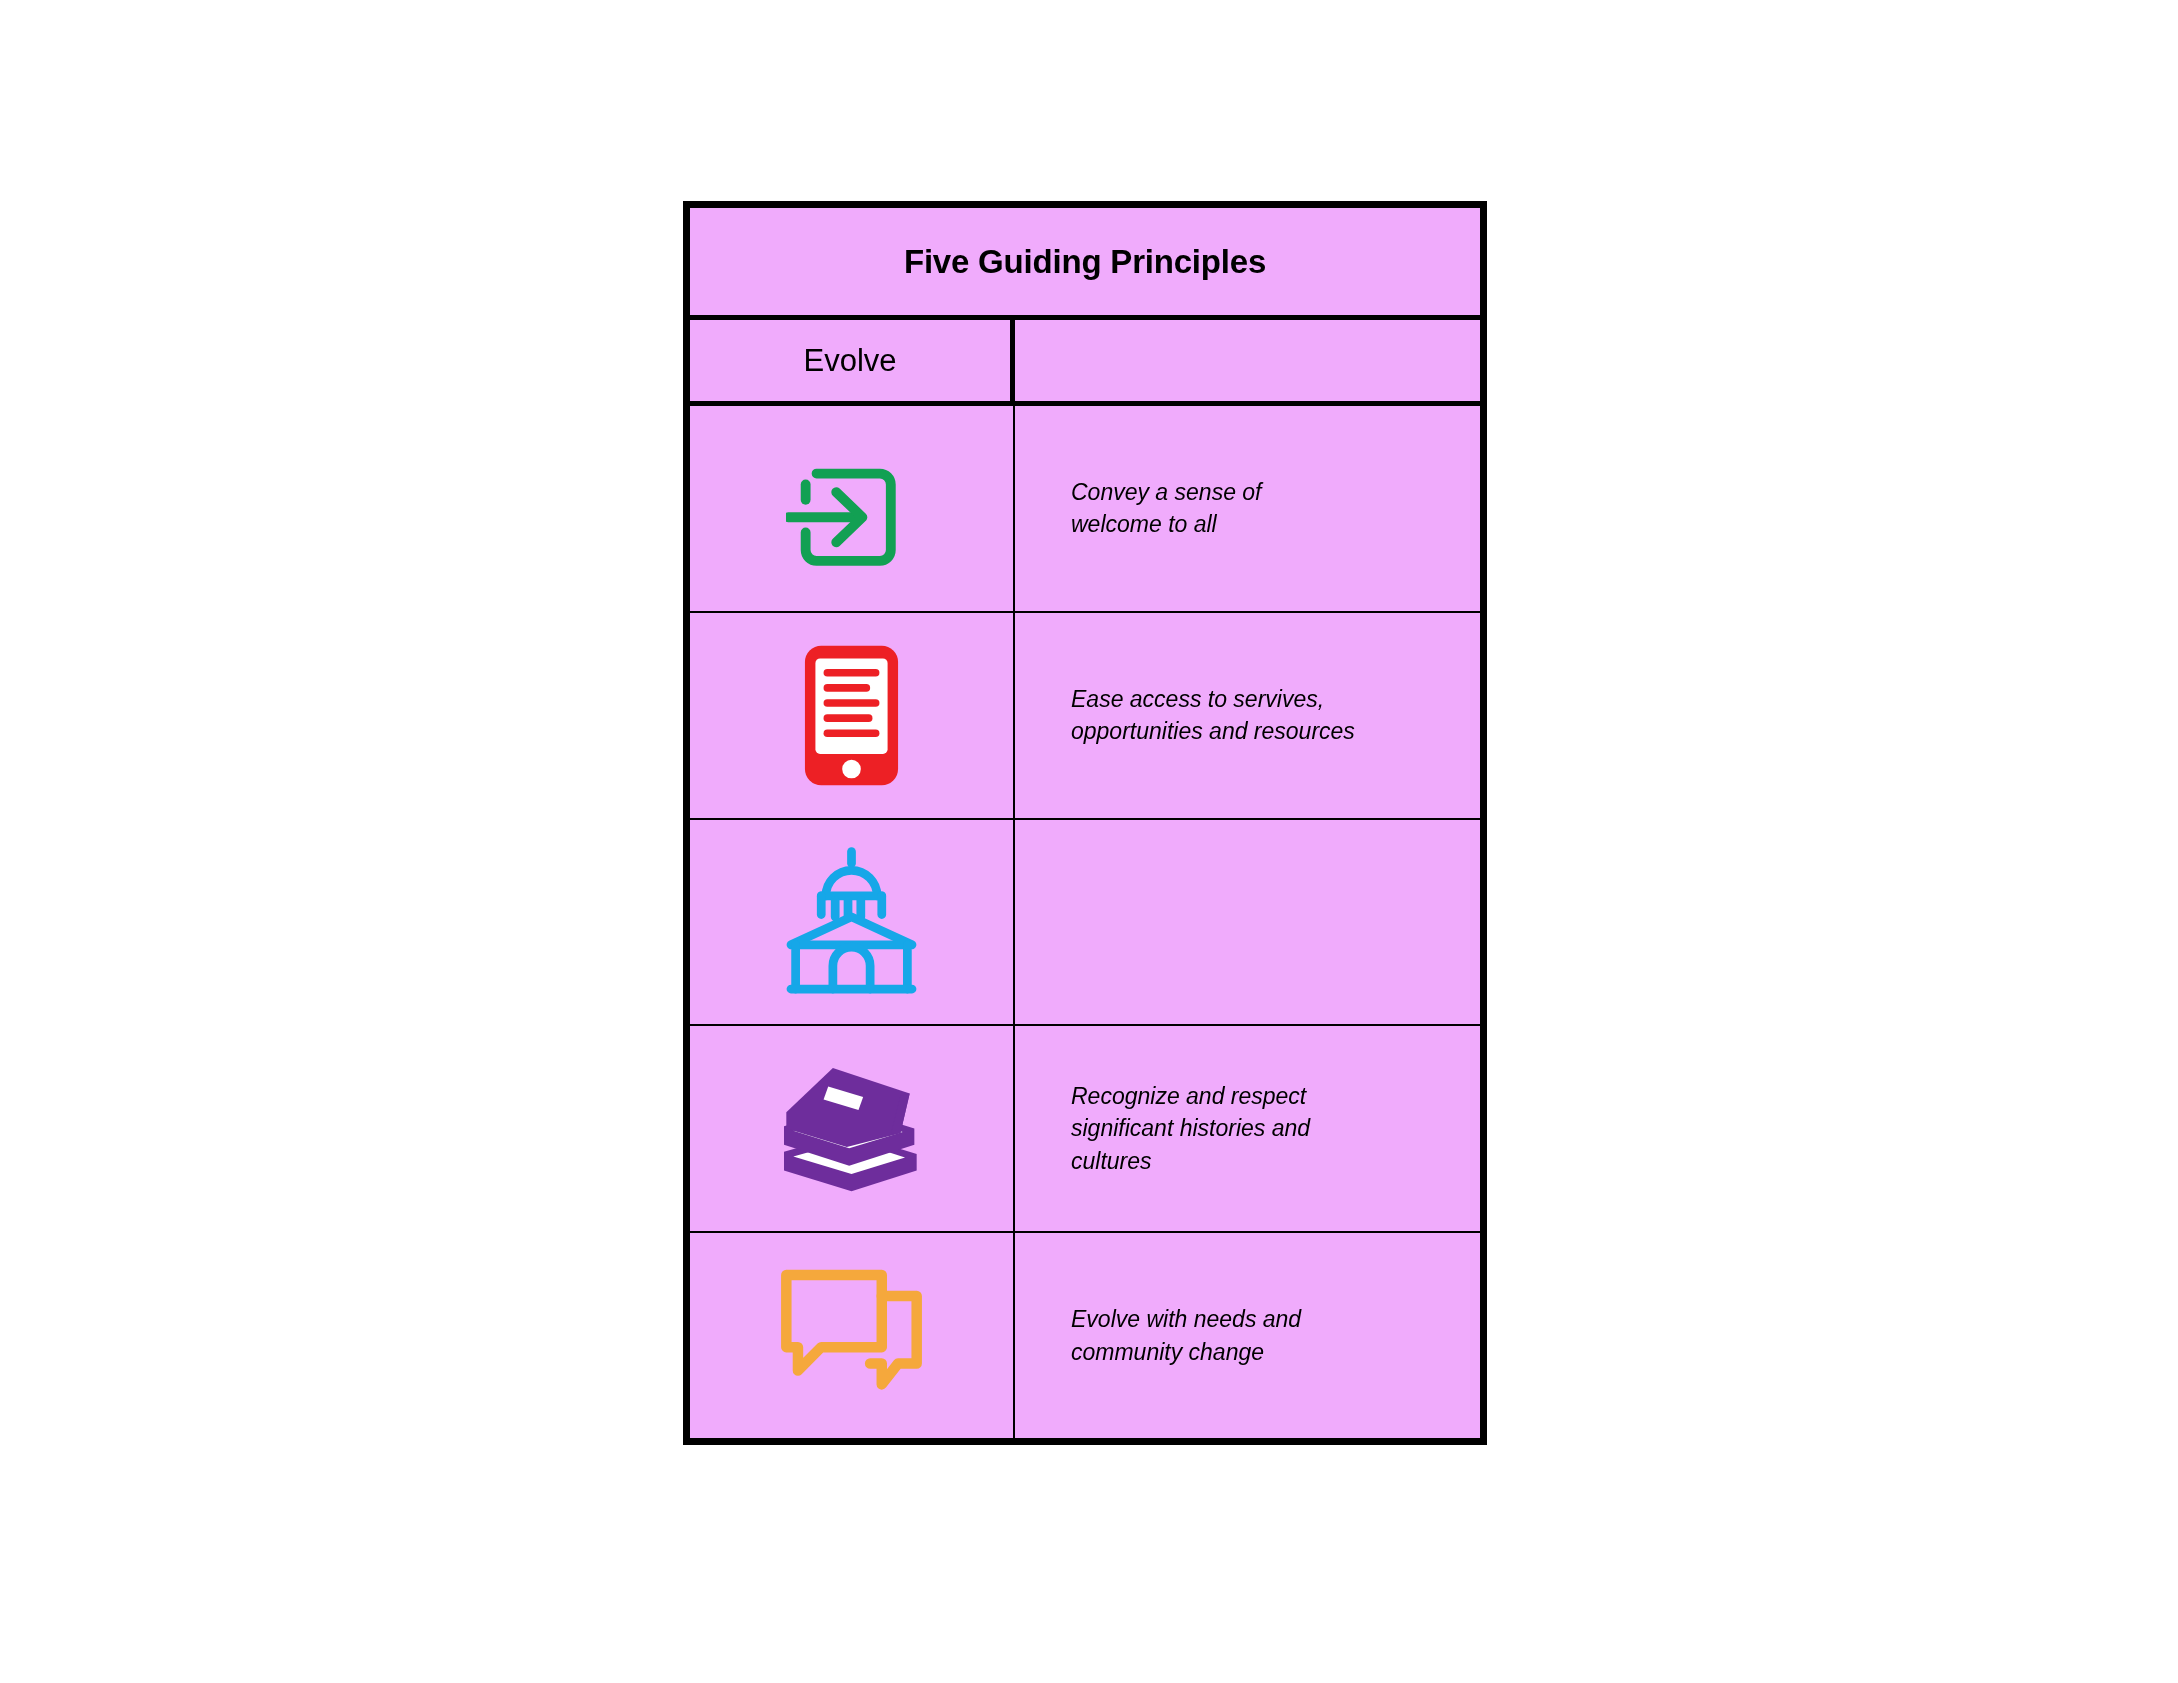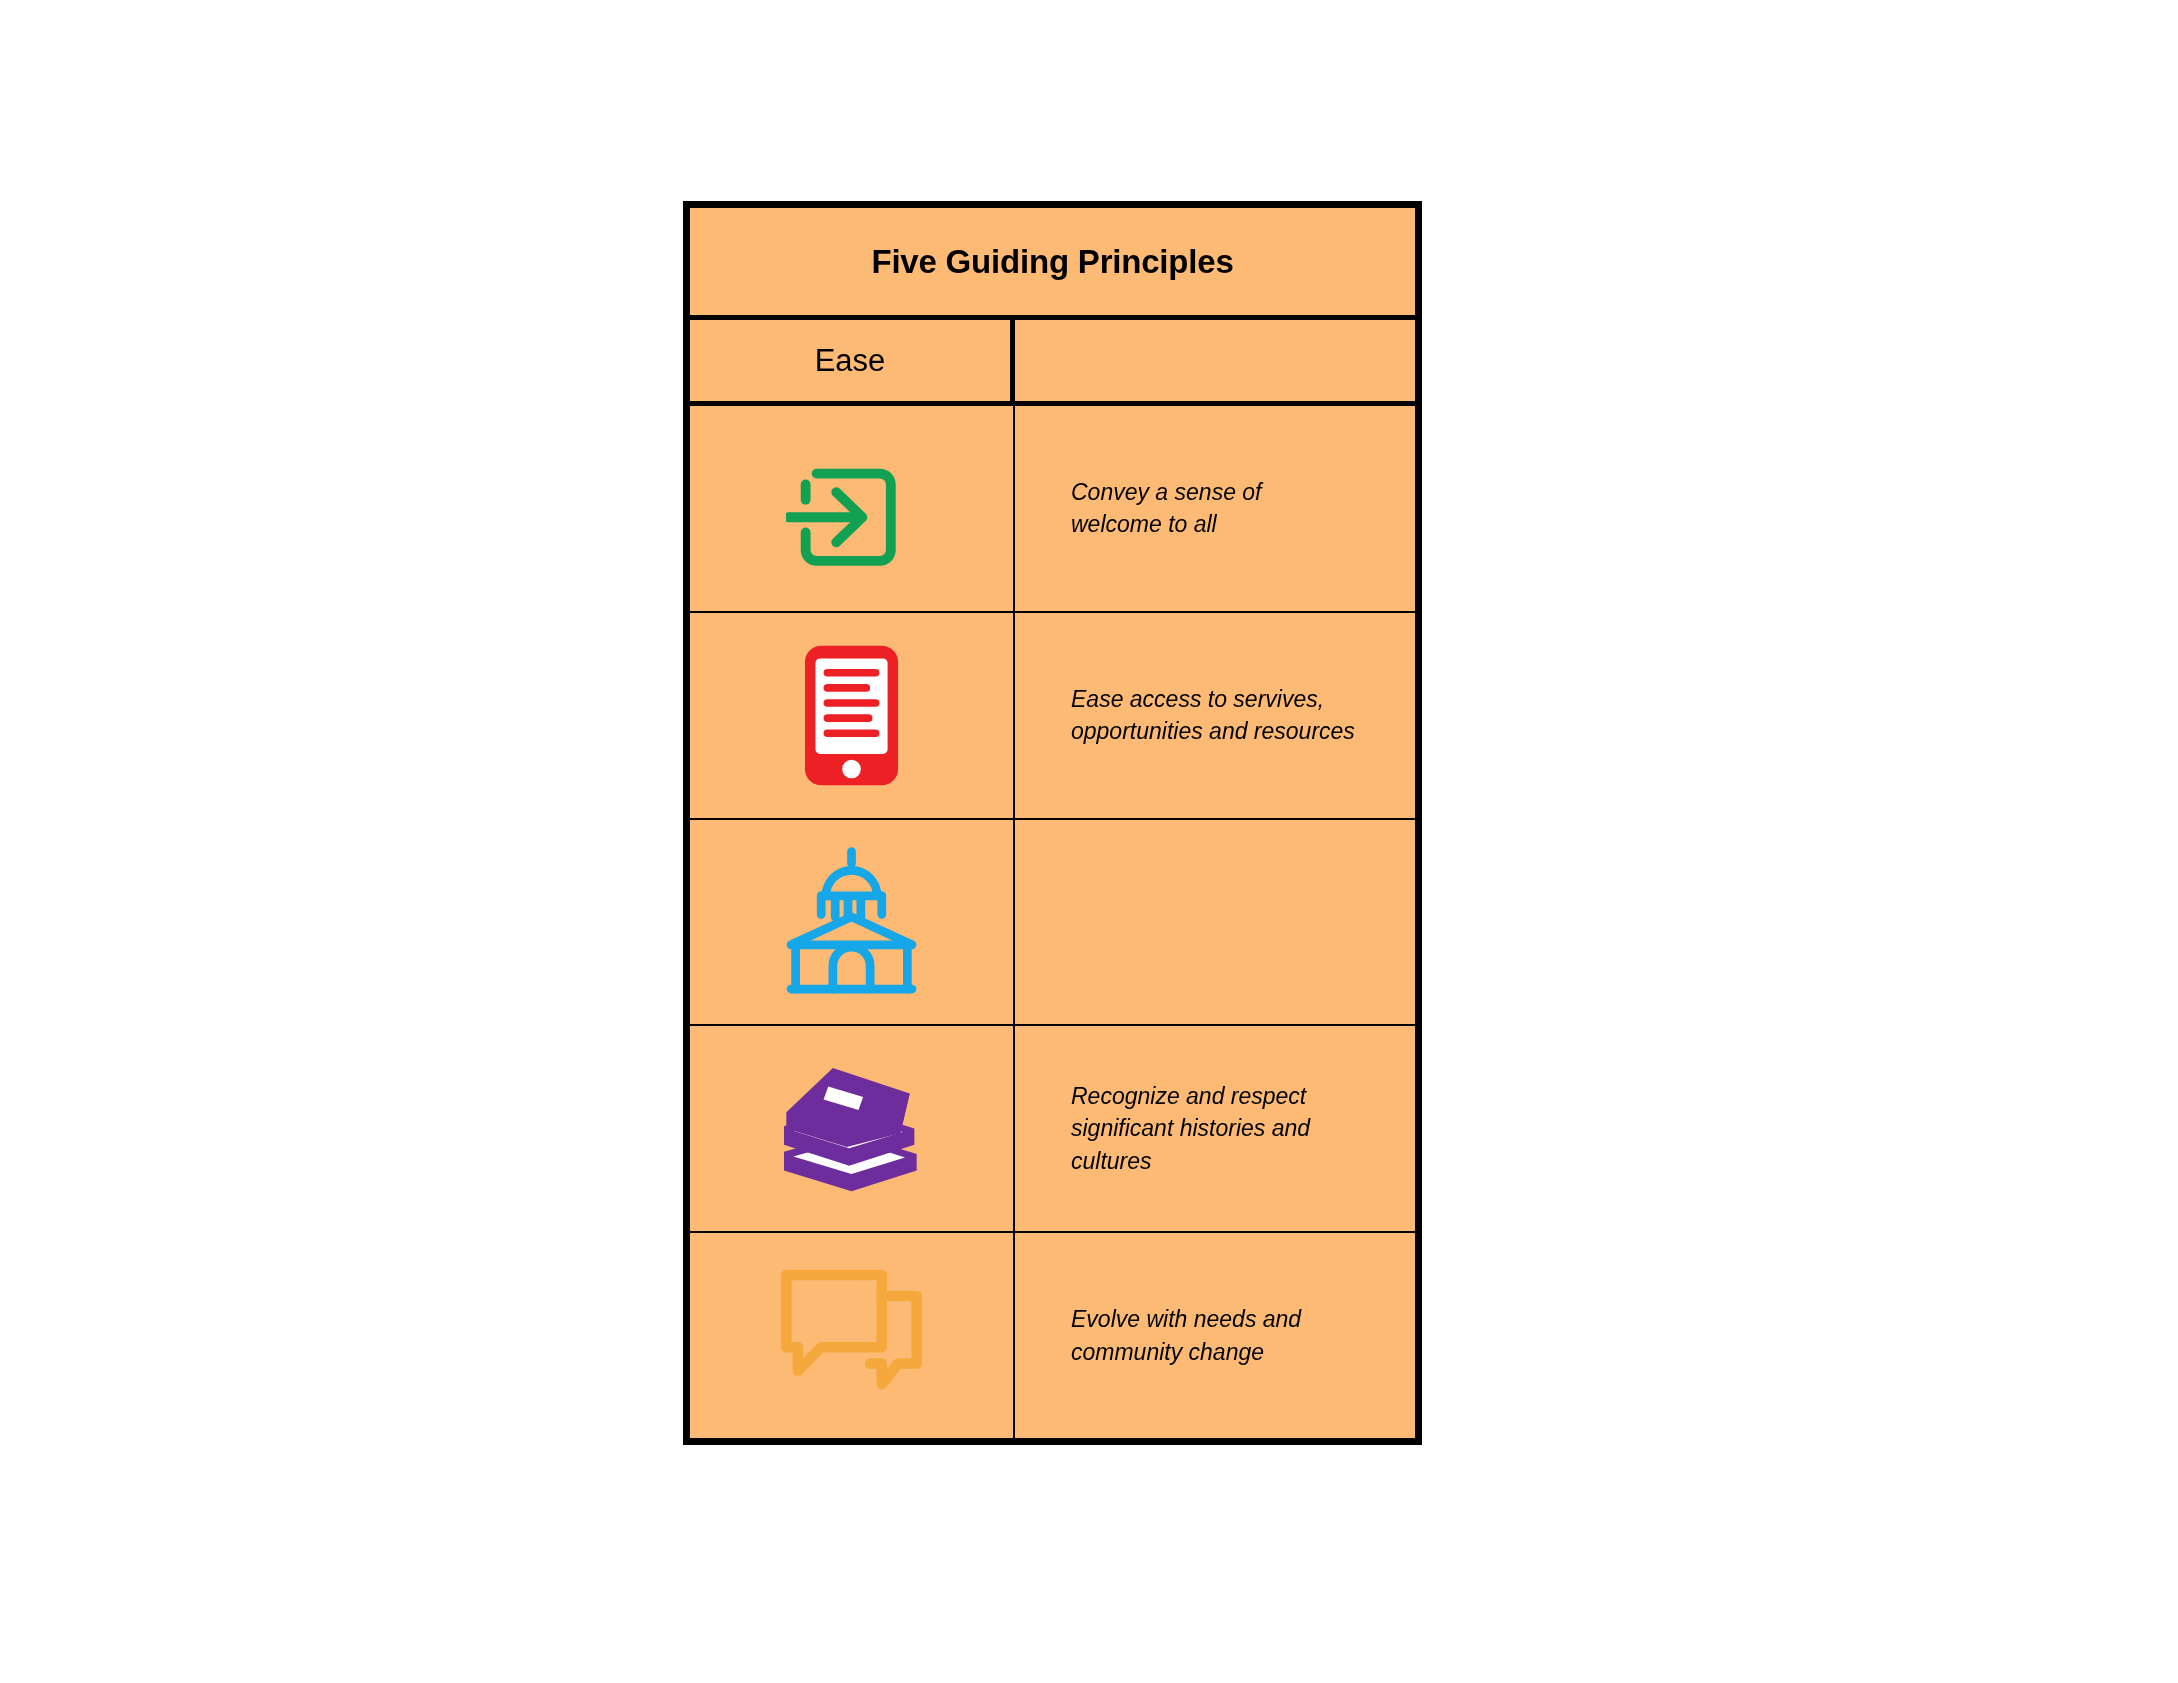--- a/index.html
+++ b/index.html
@@ -13,25 +13,25 @@
     font-family: "Liberation Sans", sans-serif;
     position: relative;
     overflow: hidden;
   }
 
   
   #principles-table {
     position: absolute;
     left: 683px;
     top: 201px;
-    width: 739px;
+    width: 804px;
     height: 1244px;
     box-sizing: border-box;
     border: 7px solid #000000;
-    background: #fdba74;
+    background: #f0abfc;
   }
 
   .table-inner {
     width: 100%;
     height: 100%;
     display: flex;
     flex-direction: column;
     box-sizing: border-box;
   }
 
@@ -139,21 +139,21 @@
 
 <div id="principles-table">
   <div class="table-inner">
 
     <div class="title-row">
       <div class="title-text">Five Guiding Principles</div>
     </div>
 
     <div class="header-row">
       <div class="header-cell-icons">
-        <span class="header-text">Ease</span>
+        <span class="header-text">Evolve</span>
       </div>
     </div>
 
     <div class="body-area">
 
       <div class="principle-row">
         <div class="icon-cell">
           <div class="icon-wrap">
             <svg width="131" height="131" viewBox="0 0 120 120" aria-hidden="true">
 

